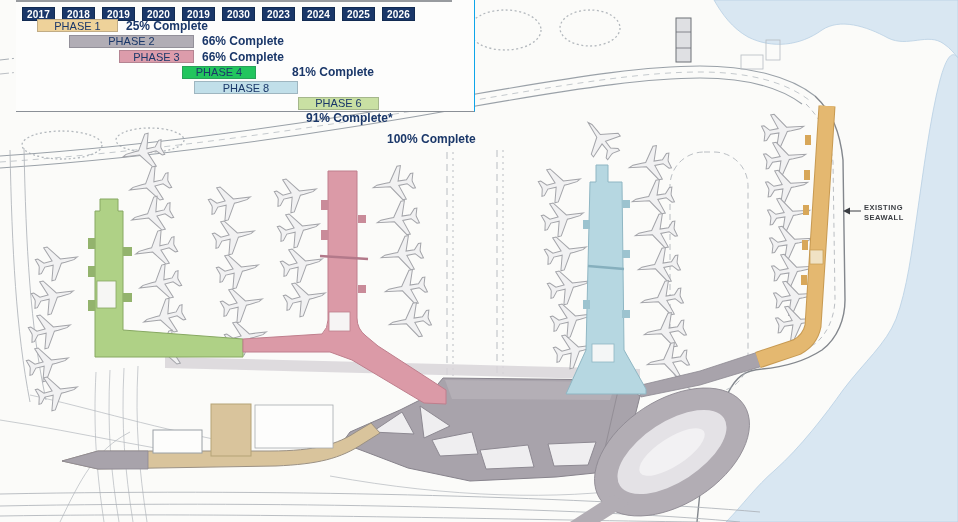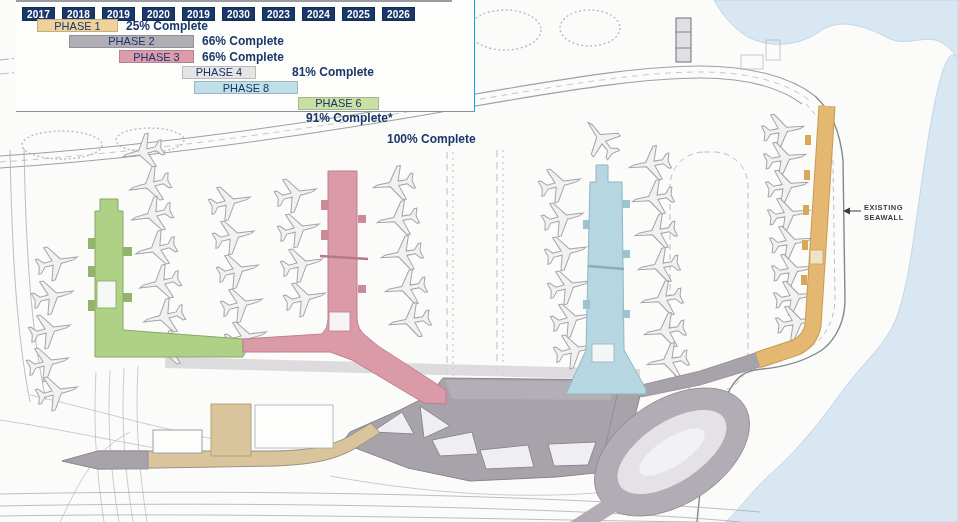--- a/index.html
+++ b/index.html
@@ -251,21 +251,21 @@
         <div class="year-badge">2025</div>
         <div class="year-badge">2026</div>
       </div>
     <div id="phases-area">
         <div class="phase-bar" style="left: 21px; width: 81px; top: 19px; background: rgb(238, 210, 154);">PHASE 1</div>
         <div class="phase-status" style="left: 110px; top: 19px;">25% Complete</div>
         <div class="phase-bar" style="left: 53px; width: 125px; top: 34.5px; background: rgb(177, 173, 181);">PHASE 2</div>
         <div class="phase-status" style="left: 186px; top: 34.5px;">66% Complete</div>
         <div class="phase-bar" style="left: 103px; width: 75px; top: 50px; background: rgb(220, 156, 171);">PHASE 3</div>
         <div class="phase-status" style="left: 186px; top: 50px;">66% Complete</div>
-        <div class="phase-bar" style="left: 166px; width: 74px; top: 65.5px; background: #e5e5e5;">PHASE 4</div>
+        <div class="phase-bar" style="left: 166px; width: 74px; top: 65.5px; background: #22c55e;">PHASE 4</div>
         <div class="phase-status" style="left: 248px; top: 65.5px; margin-left: 28px;">81% Complete</div>
         <div class="phase-bar" style="left: 178px; width: 104px; top: 81px; background: rgb(193, 223, 233);">PHASE 8</div>
         <div class="phase-status" style="left: 290px; top: 81px; margin-top: 30px;">91% Complete*</div>
         <div class="phase-bar" style="left: 282px; width: 81px; top: 96.5px; background: rgb(201, 224, 163);">PHASE 6</div>
         <div class="phase-status" style="left: 371px; top: 96.5px; margin-top: 36px;">100% Complete</div>
       </div>
   </div>
 </div>
 
 </body></html>

